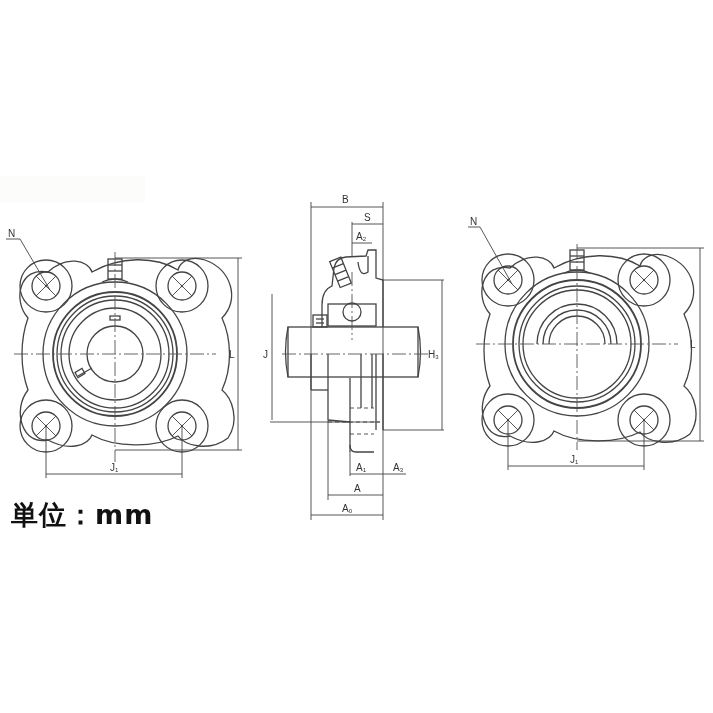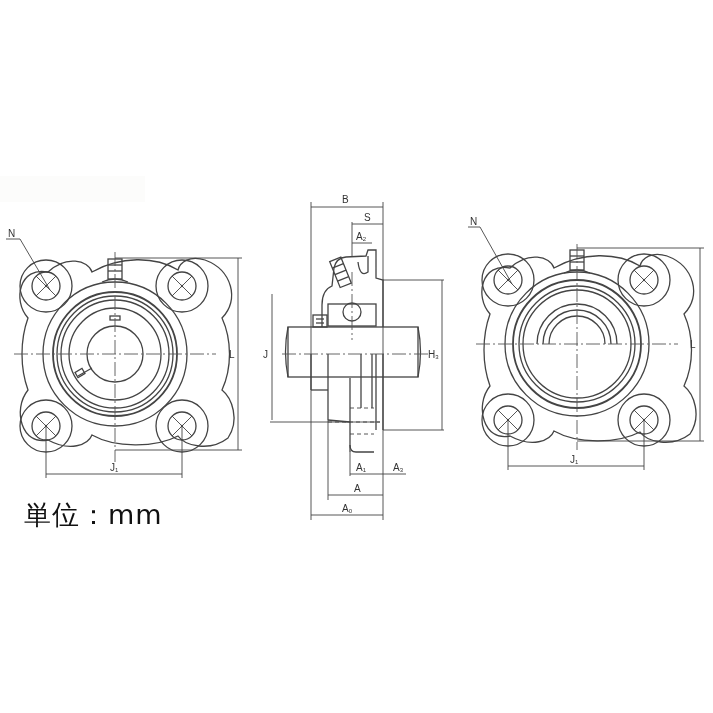--- a/index.html
+++ b/index.html
@@ -1,22 +1,22 @@
 <!DOCTYPE html>
 <html><head>
 <meta charset="utf-8">
 <style>
   html, body { margin: 0; padding: 0; background: #ffffff; }
   body { width: 713px; height: 713px; position: relative; overflow: hidden; font-family: "DejaVu Sans", sans-serif; }
   #drawing { position: absolute; left: 0; top: 0; width: 713px; height: 713px; }
   .dim-label { font-family: "Liberation Sans", sans-serif; font-size: 10px; fill: #333333; }
   .sub { font-size: 6px; }
   .unit-label {
-    position: absolute; left: 24px; top: 497px;
-    font-family: "DejaVu Sans", sans-serif; font-size: 27px; font-weight: normal; color: #111111;
+    position: absolute; left: 11px; top: 497px;
+    font-family: "DejaVu Sans", sans-serif; font-size: 27px; font-weight: bold; color: #111111;
     letter-spacing: 1px;
   }
   .faint-band { position: absolute; left: 0; top: 176px; width: 145px; height: 26px; background: #fcfcfb; }
 </style>
 </head>
 <body>
 
 <div class="faint-band"></div>
 
 <svg id="drawing" viewBox="0 0 713 713" xmlns="http://www.w3.org/2000/svg">

